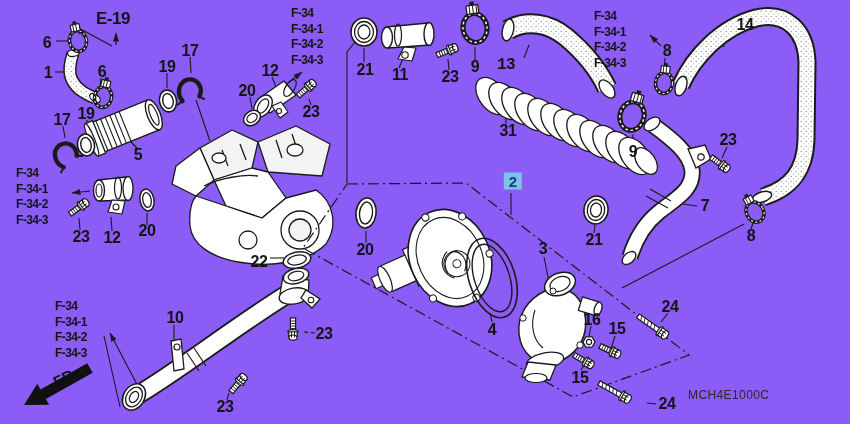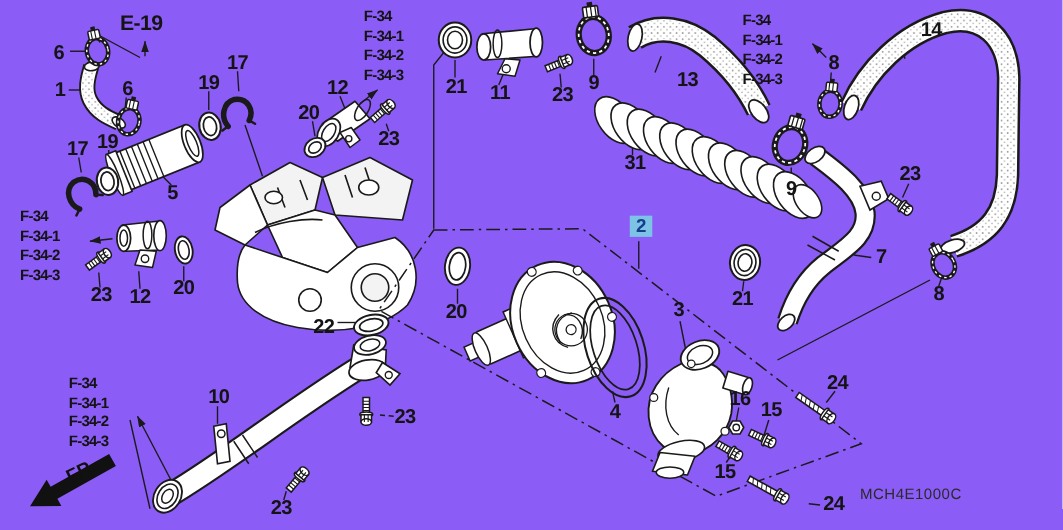--- a/index.html
+++ b/index.html
@@ -367,21 +367,21 @@
     <div class="plabel" style="left: 147px; top: 231px;">20</div>
     <div class="plabel" style="left: 259px; top: 262px;">22</div>
     <div class="plabel" style="left: 175px; top: 318px;">10</div>
     <div class="plabel" style="left: 225px; top: 407px;">23</div>
     <div class="plabel" style="left: 324px; top: 334px;">23</div>
     <div class="plabel" style="left: 365px; top: 250px;">20</div>
     <div class="plabel" style="left: 365px; top: 70px;">21</div>
     <div class="plabel" style="left: 400px; top: 75px;">11</div>
     <div class="plabel" style="left: 450px; top: 77px;">23</div>
     <div class="plabel" style="left: 475px; top: 67px;">9</div>
-    <div class="plabel" style="left: 550px; top: 65px;">13</div>
+    <div class="plabel" style="left: 506px; top: 65px; font-family: Liberation Mono, monospace;">13</div>
     <div class="plabel" style="left: 508px; top: 131px;">31</div>
     <div class="plabel hl" style="left: 513px; top: 181px;">2</div>
     <div class="plabel" style="left: 492px; top: 330px;">4</div>
     <div class="plabel" style="left: 543px; top: 249px;">3</div>
     <div class="plabel" style="left: 592px; top: 320px;">16</div>
     <div class="plabel" style="left: 617px; top: 329px;">15</div>
     <div class="plabel" style="left: 580px; top: 378px;">15</div>
     <div class="plabel" style="left: 670px; top: 307px;">24</div>
     <div class="plabel" style="left: 667px; top: 404px;">24</div>
     <div class="plabel" style="left: 667px; top: 51px;">8</div>

